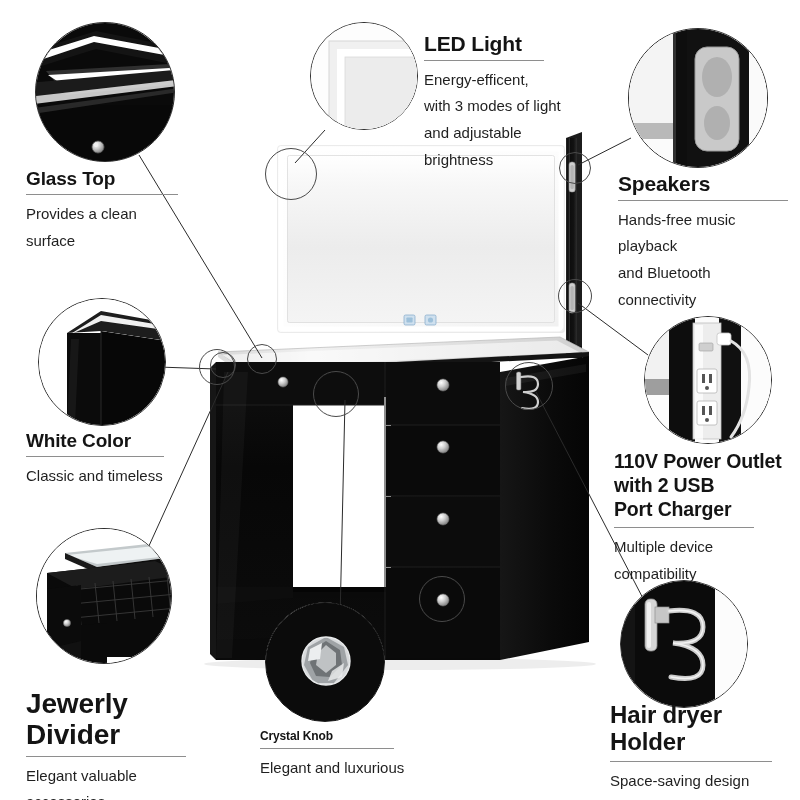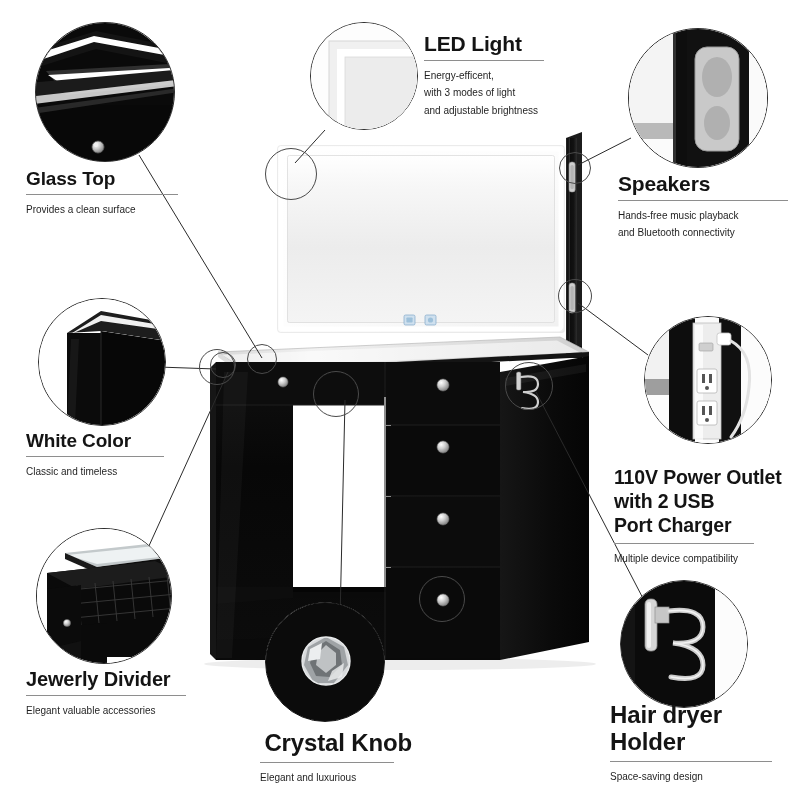--- a/index.html
+++ b/index.html
@@ -31,21 +31,21 @@
     color: #141414;
     white-space: pre-line;
     margin: 0;
   }
   .callout .rule {
     height: 1px;
     background: #8e8e8e;
     margin: 5px 0 6px 0;
   }
   .callout .c-sub {
-    font-size: 10px;
+    font-size: 15px;
     line-height: 1.78;
     color: #1f1f1f;
     white-space: pre-line;
     margin: 0;
   }
 
   
   .bubble {
     position: absolute;
     border-radius: 50%;
@@ -430,36 +430,36 @@
     <div class="c-sub tight">Classic and timeless</div>
   </div>
 
   <div class="callout" style="left:618px; top:172px; width:170px;">
     <div class="c-title" style="font-size:21px;">Speakers</div>
     <div class="rule" style="margin-top:4px;"></div>
     <div class="c-sub">Hands-free music playback
 and Bluetooth connectivity</div>
   </div>
 
-  <div class="callout" style="left:614px; top:450px; width:176px;margin-top:16px;">
+  <div class="callout" style="left:614px; top:450px; width:176px;">
     <div class="c-title" style="font-size:19.5px; line-height:1.22;">110V Power Outlet
 with 2 USB
 Port Charger</div>
     <div class="rule" style="width:140px; margin-top:6px;"></div>
     <div class="c-sub tight">Multiple device compatibility</div>
   </div>
 
   <div class="callout" style="left:26px; top:668px; width:176px;">
-    <div class="c-title" style="font-size:20px;">Jewerly Divider</div>
+    <div class="c-title" style="font-size:28px;margin-top:20px;">Jewerly Divider</div>
     <div class="rule" style="width:160px;"></div>
     <div class="c-sub tight">Elegant valuable accessories</div>
   </div>
 
   <div class="callout" style="left:260px; top:730px; width:152px;">
-    <div class="c-title" style="font-size:24px;text-align:right;">Crystal Knob</div>
+    <div class="c-title" style="font-size:12px;">Crystal Knob</div>
     <div class="rule" style="width:134px;"></div>
     <div class="c-sub tight">Elegant and luxurious</div>
   </div>
 
   <div class="callout" style="left:610px; top:702px; width:178px;">
     <div class="c-title" style="font-size:24px;">Hair dryer Holder</div>
     <div class="rule" style="width:162px;"></div>
     <div class="c-sub tight">Space-saving design</div>
   </div>
 

